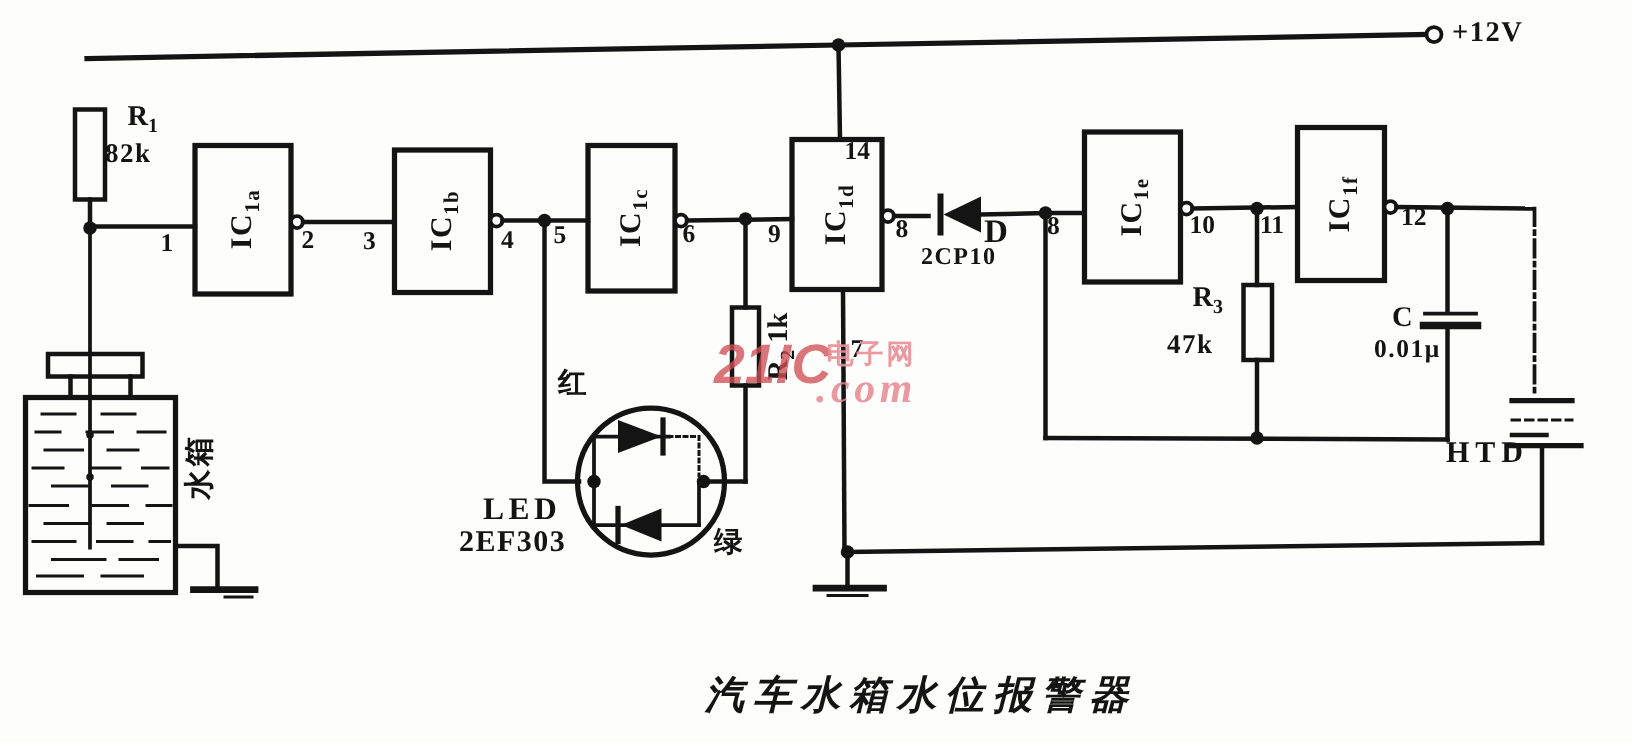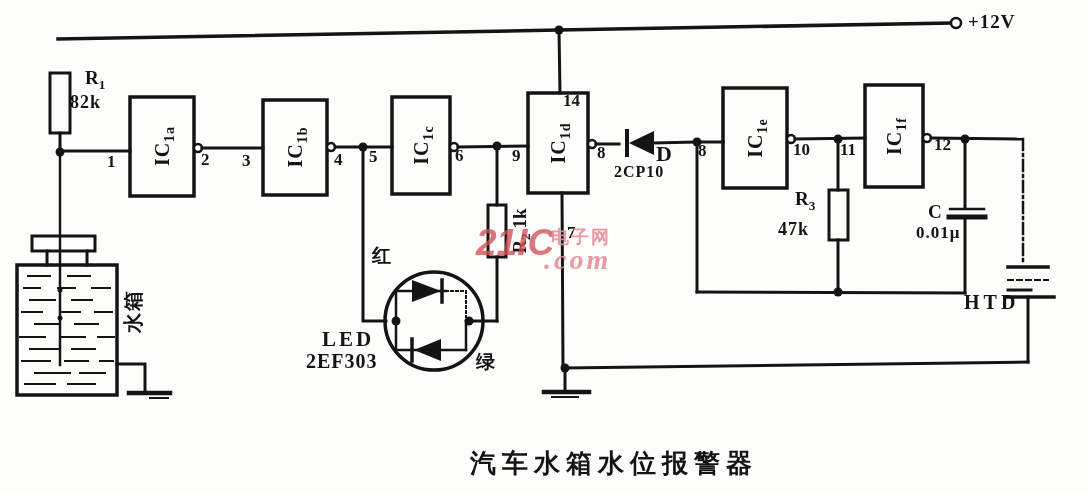--- a/index.html
+++ b/index.html
@@ -11,21 +11,21 @@
   .lbl{position:absolute;white-space:nowrap;line-height:1;color:#141414;}
   .pin{font-size:17px;font-weight:bold;margin-top:28px;}
   .ref{font-size:19px;font-weight:bold;}
   .val{font-size:18px;font-weight:bold;letter-spacing:1px;}
   sub{font-size:70%;line-height:0;}
   .gate-label{
     position:absolute;font-size:20px;font-weight:bold;letter-spacing:1px;
     transform:translate(-50%,-50%) rotate(-90deg);
   }
   .rot{transform:translate(-50%,-50%) rotate(-90deg);}
-  .caption{font-size:26px;font-weight:bold;letter-spacing:6px;}
+  .caption{font-size:26px;font-weight:bold;letter-spacing:6px;font-style:italic;}
   .wm-brand{
     font-family:"Liberation Sans",sans-serif;font-size:37px;font-weight:900;
     color:rgba(208,80,84,0.78);letter-spacing:0px;font-style:italic;
   }
   .wm-cn{
     font-family:Liberation Mono, monospace;font-size:18px;font-weight:900;
     color:rgba(233,141,150,0.9);letter-spacing:2px;
   }
   .wm-com{
     font-family:"Liberation Serif",serif;font-style:italic;font-size:28px;

